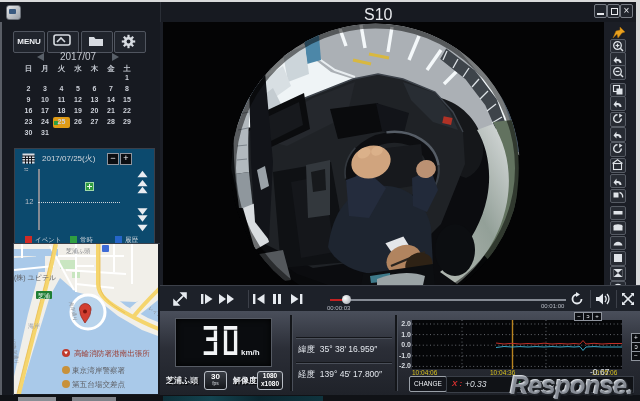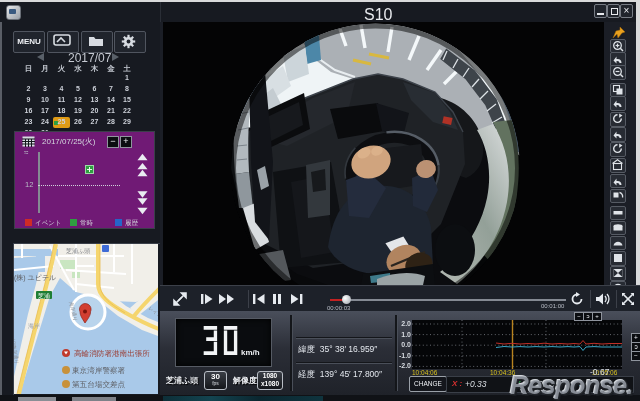--- a/index.html
+++ b/index.html
@@ -48,21 +48,21 @@
           <line x1="7.5" y1="0.8" x2="7.5" y2="14.2"></line>
           <line x1="0.8" y1="7.5" x2="14.2" y2="7.5"></line>
           <line x1="2.8" y1="2.8" x2="12.2" y2="12.2"></line>
           <line x1="12.2" y1="2.8" x2="2.8" y2="12.2"></line>
         </g>
     <circle cx="7.5" cy="7.5" r="1.9" fill="#20242c"></circle>
       </g>
   </svg>
 
   <div class="abs" style="left:35px;top:31px;width:0;height:0;border-top:4px solid transparent;border-bottom:4px solid transparent;border-right:7px solid #596069;"></div>
-  <div class="abs" style="left:66px;top:28.5px;font-size:12px;color:#c6cad2;text-align:right;">2017/07</div>
+  <div class="abs" style="left:58px;top:28.5px;font-size:10px;color:#c6cad2;text-align:right;">2017/07</div>
   <div class="abs" style="left:110px;top:31px;width:0;height:0;border-top:4px solid transparent;border-bottom:4px solid transparent;border-left:7px solid #596069;"></div>
 
   <div class="abs" style="left:20.5px;top:41.5px;width:12px;text-align:center;font-size:7.5px;font-weight:bold;color:#c2c7cf;">日</div>
     <div class="abs" style="left:37px;top:41.5px;width:12px;text-align:center;font-size:7.5px;font-weight:bold;color:#c2c7cf;">月</div>
     <div class="abs" style="left:53.5px;top:41.5px;width:12px;text-align:center;font-size:7.5px;font-weight:bold;color:#c2c7cf;">火</div>
     <div class="abs" style="left:70px;top:41.5px;width:12px;text-align:center;font-size:7.5px;font-weight:bold;color:#c2c7cf;">水</div>
     <div class="abs" style="left:86.5px;top:41.5px;width:12px;text-align:center;font-size:7.5px;font-weight:bold;color:#c2c7cf;">木</div>
     <div class="abs" style="left:103px;top:41.5px;width:12px;text-align:center;font-size:7.5px;font-weight:bold;color:#c2c7cf;">金</div>
     <div class="abs" style="left:119px;top:41.5px;width:12px;text-align:center;font-size:7.5px;font-weight:bold;color:#c2c7cf;">土</div>
 
@@ -93,21 +93,21 @@
     <div class="abs" style="left:18.5px;top:95.9px;width:16px;text-align:center;font-size:7px;font-weight:bold;color:#cdd1d9;">23</div>
     <div class="abs" style="left:35px;top:95.9px;width:16px;text-align:center;font-size:7px;font-weight:bold;color:#cdd1d9;">24</div>
     <div class="abs" style="left:51.5px;top:95.9px;width:16px;text-align:center;font-size:7px;font-weight:bold;color:#cdd1d9;">25</div>
     <div class="abs" style="left:68px;top:95.9px;width:16px;text-align:center;font-size:7px;font-weight:bold;color:#cdd1d9;">26</div>
     <div class="abs" style="left:84.5px;top:95.9px;width:16px;text-align:center;font-size:7px;font-weight:bold;color:#cdd1d9;">27</div>
     <div class="abs" style="left:101px;top:95.9px;width:16px;text-align:center;font-size:7px;font-weight:bold;color:#cdd1d9;">28</div>
     <div class="abs" style="left:117px;top:95.9px;width:16px;text-align:center;font-size:7px;font-weight:bold;color:#cdd1d9;">29</div>
     <div class="abs" style="left:18.5px;top:107px;width:16px;text-align:center;font-size:7px;font-weight:bold;color:#cdd1d9;">30</div>
     <div class="abs" style="left:35px;top:107px;width:16px;text-align:center;font-size:7px;font-weight:bold;color:#cdd1d9;">31</div>
 
-  <div class="abs" style="left:12px;top:109px;width:139px;height:96px;background:#701a75;border:1px solid #3a3f49;">
+  <div class="abs" style="left:12px;top:126px;width:139px;height:96px;background:#0c4a6e;border:1px solid #3a3f49;">
     <svg class="abs" style="left:7px;top:4px;" width="13" height="11" viewBox="0 0 13 11">
       <rect x="0.5" y="0.5" width="12" height="10" fill="#d8dce2"></rect>
       <g stroke="#14171d" stroke-width="1">
           <line x1="0" y1="3" x2="13" y2="3"></line>
           <line x1="0" y1="5.5" x2="13" y2="5.5"></line>
           <line x1="0" y1="8" x2="13" y2="8"></line>
           <line x1="3.5" y1="3" x2="3.5" y2="11"></line>
           <line x1="6.5" y1="3" x2="6.5" y2="11"></line>
           <line x1="9.5" y1="3" x2="9.5" y2="11"></line>
         </g>

